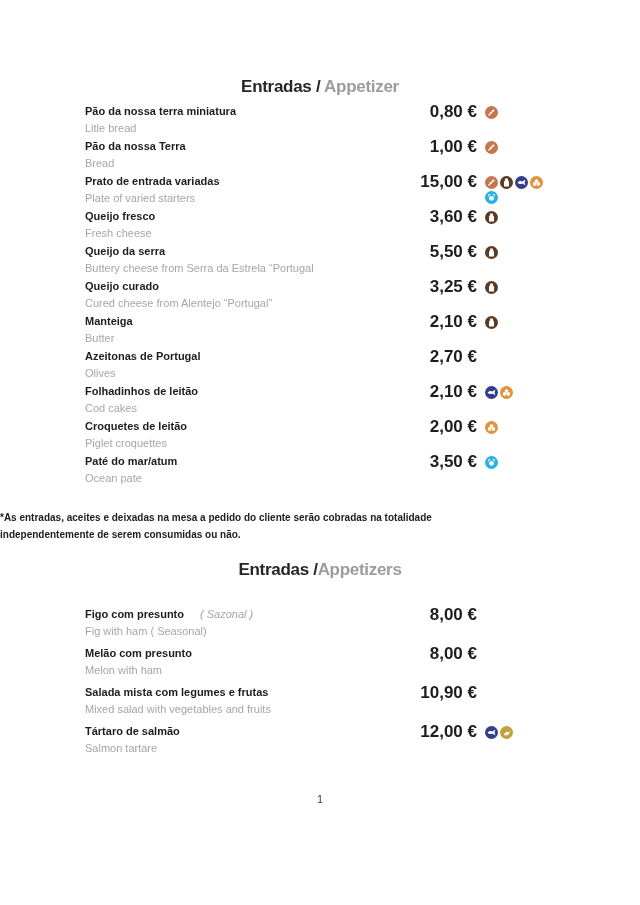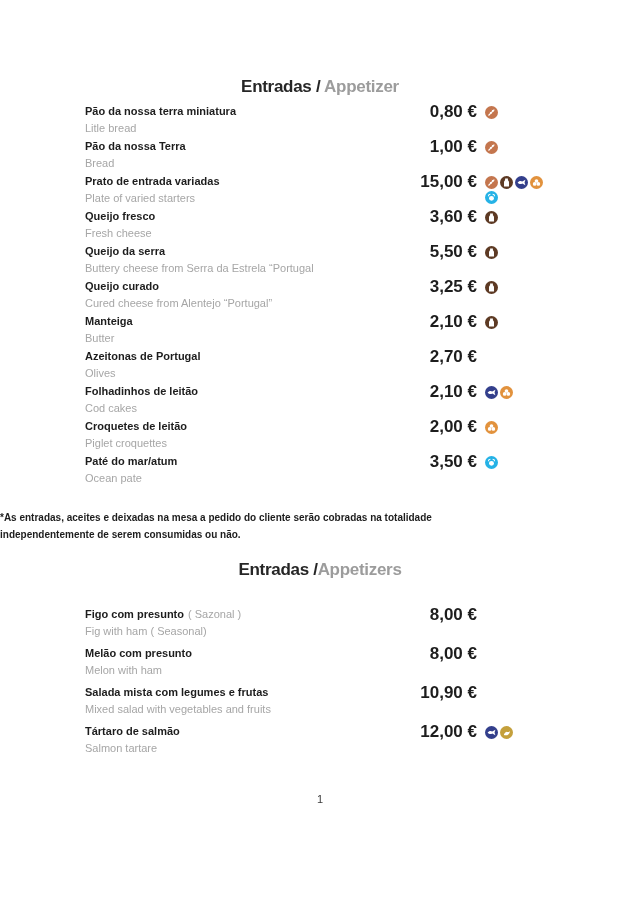--- a/index.html
+++ b/index.html
@@ -26,21 +26,21 @@
   .content2 .item { margin-bottom:5px; }
   .row {
     display:grid;
     grid-template-columns:1fr 110px 72px;
     align-items:start;
   }
   .name {
     font-size:11px; font-weight:bold; line-height:17px; color:#1d1d1d;
     white-space:nowrap;
   }
-  .name-note { color:#a6a6a6; font-weight:normal; margin-left:4px; }
+  .name-note { color:#a6a6a6; font-weight:normal; margin-left:16px;font-style:italic; }
   .price {
     font-size:17px; font-weight:bold; line-height:17px; color:#1d1d1d;
     text-align:right; white-space:nowrap;
   }
   .icons {
     display:flex; flex-wrap:wrap; gap:2px;
     padding-left:8px; height:13px; margin-top:2px;
   }
   .allergen { width:13px; height:13px; display:block; }
   .desc {

